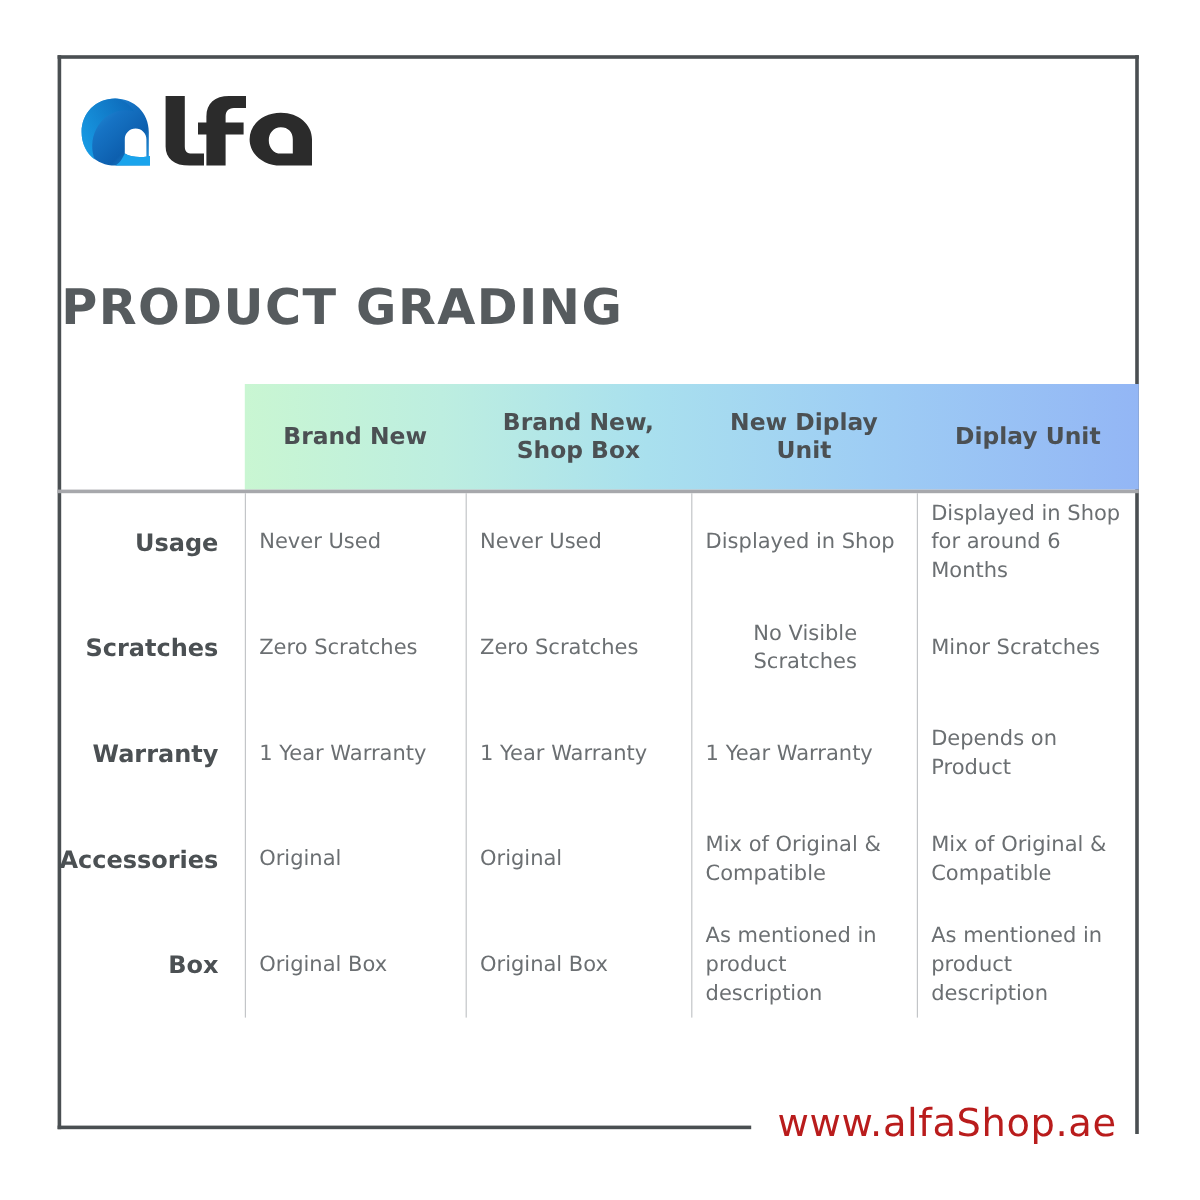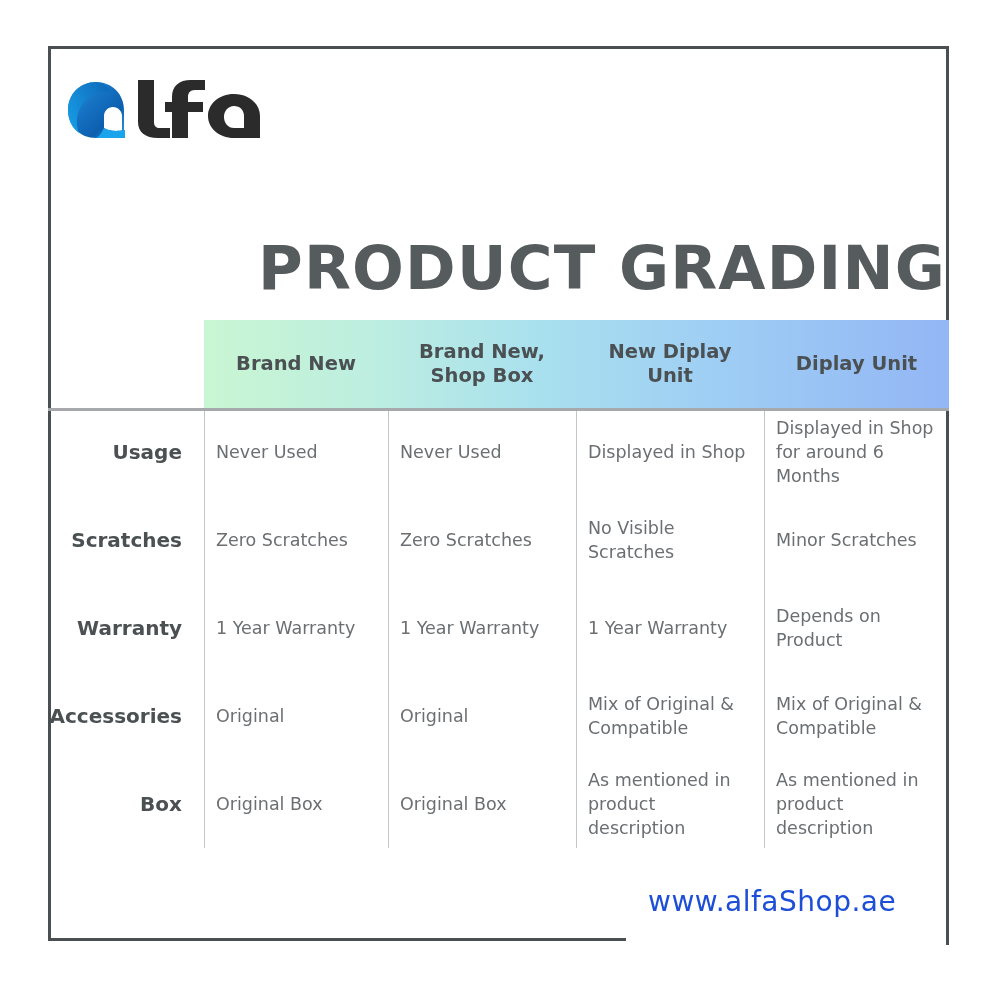--- a/index.html
+++ b/index.html
@@ -29,22 +29,22 @@
     background:#4a4f52;
   }
 
   
   .logo { position:absolute; left:66px; top:78px; width:200px; height:72px; }
   .logo svg { display:block; }
 
   
   .title {
     position:absolute; left:51px; top:232px; width:895px;
-    text-align:right;
-    font-size:61px; font-weight:700; letter-spacing:1.2px;
+    text-align:left;
+    font-size:41px; font-weight:700; letter-spacing:1.2px;
     color:#565b5e;
     font-family:"DejaVu Sans", sans-serif;
   }
 
   
   .table-wrap { position:absolute; left:48px; top:320px; width:798px; }
 
   .grid {
     position:relative;
     display:grid;
@@ -100,22 +100,22 @@
     position:absolute; top:91px; width:1px; height:437px;
     background:#c3c5c8; z-index:4;
   }
   .vsep.v1 { left:156px; }
   .vsep.v2 { left:340px; }
   .vsep.v3 { left:528px; }
   .vsep.v4 { left:716px; }
 
   
   .footer-url {
-    position:absolute; left:640px; top:885px;
-    font-size:28px; color:#1d4ed8; letter-spacing:0.5px;
+    position:absolute; left:640px; top:917px;
+    font-size:32px; color:#b91c1c; letter-spacing:0.5px;
     font-family:"DejaVu Sans", sans-serif;
     background:#fff; padding:0 8px;
   }
 </style>
 </head>
 <body>
 
 <div id="root">
 
   <div class="frame-top"></div>
@@ -232,21 +232,21 @@
             <span>Zero Scratches</span>
             <span></span>
           </div>
         </div>
         <div class="cell" style="height: 88px;">
           <div>
             <span>Zero Scratches</span>
             <span></span>
           </div>
         </div>
-        <div class="cell" style="height: 88px;">
+        <div class="cell" style="height: 88px; text-align: center;">
           <div>
             <span>No Visible Scratches</span>
             <span></span>
           </div>
         </div>
         <div class="cell" style="height: 88px;">
           <div>
             <span>Minor Scratches</span>
             <span></span>
           </div>

